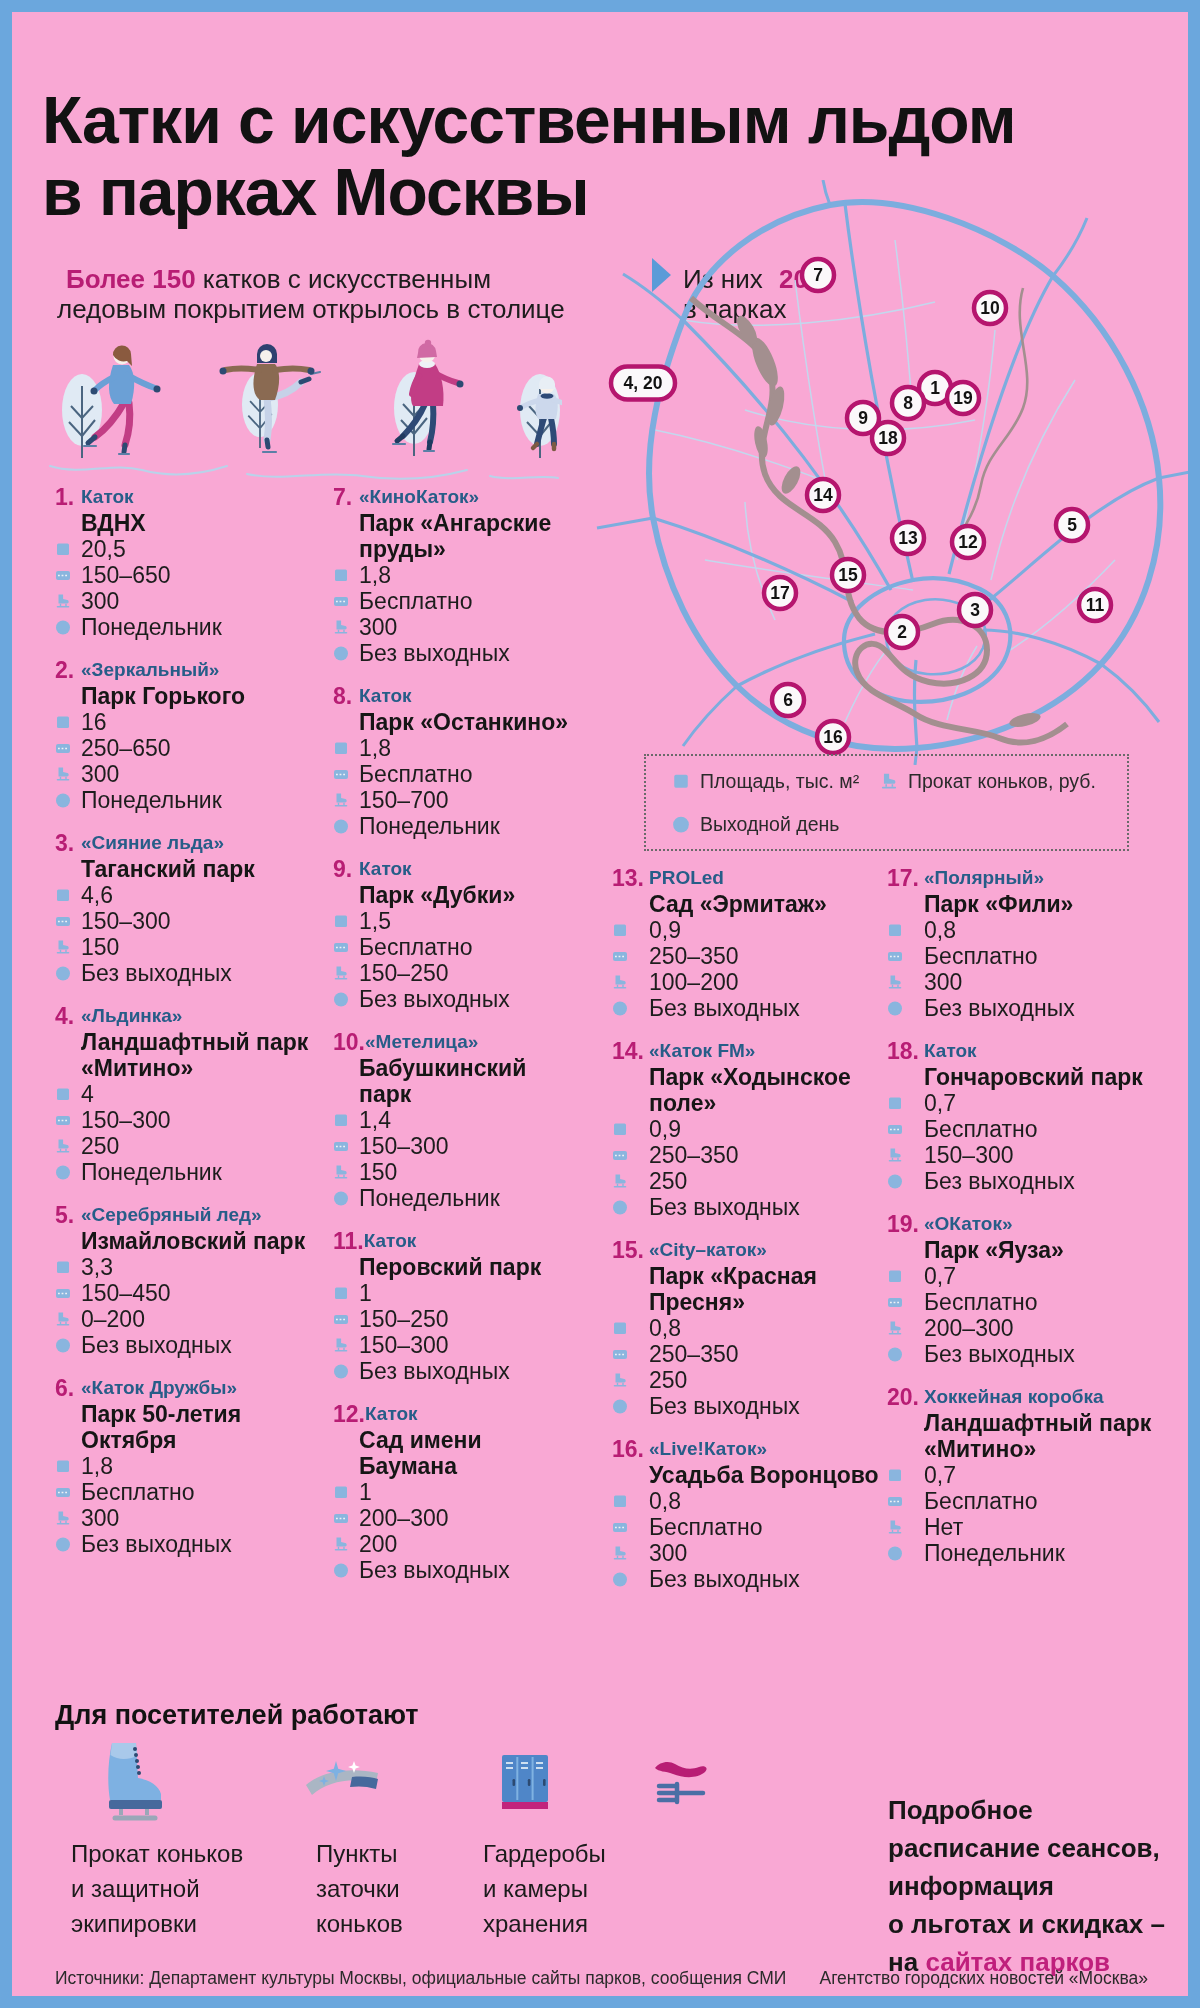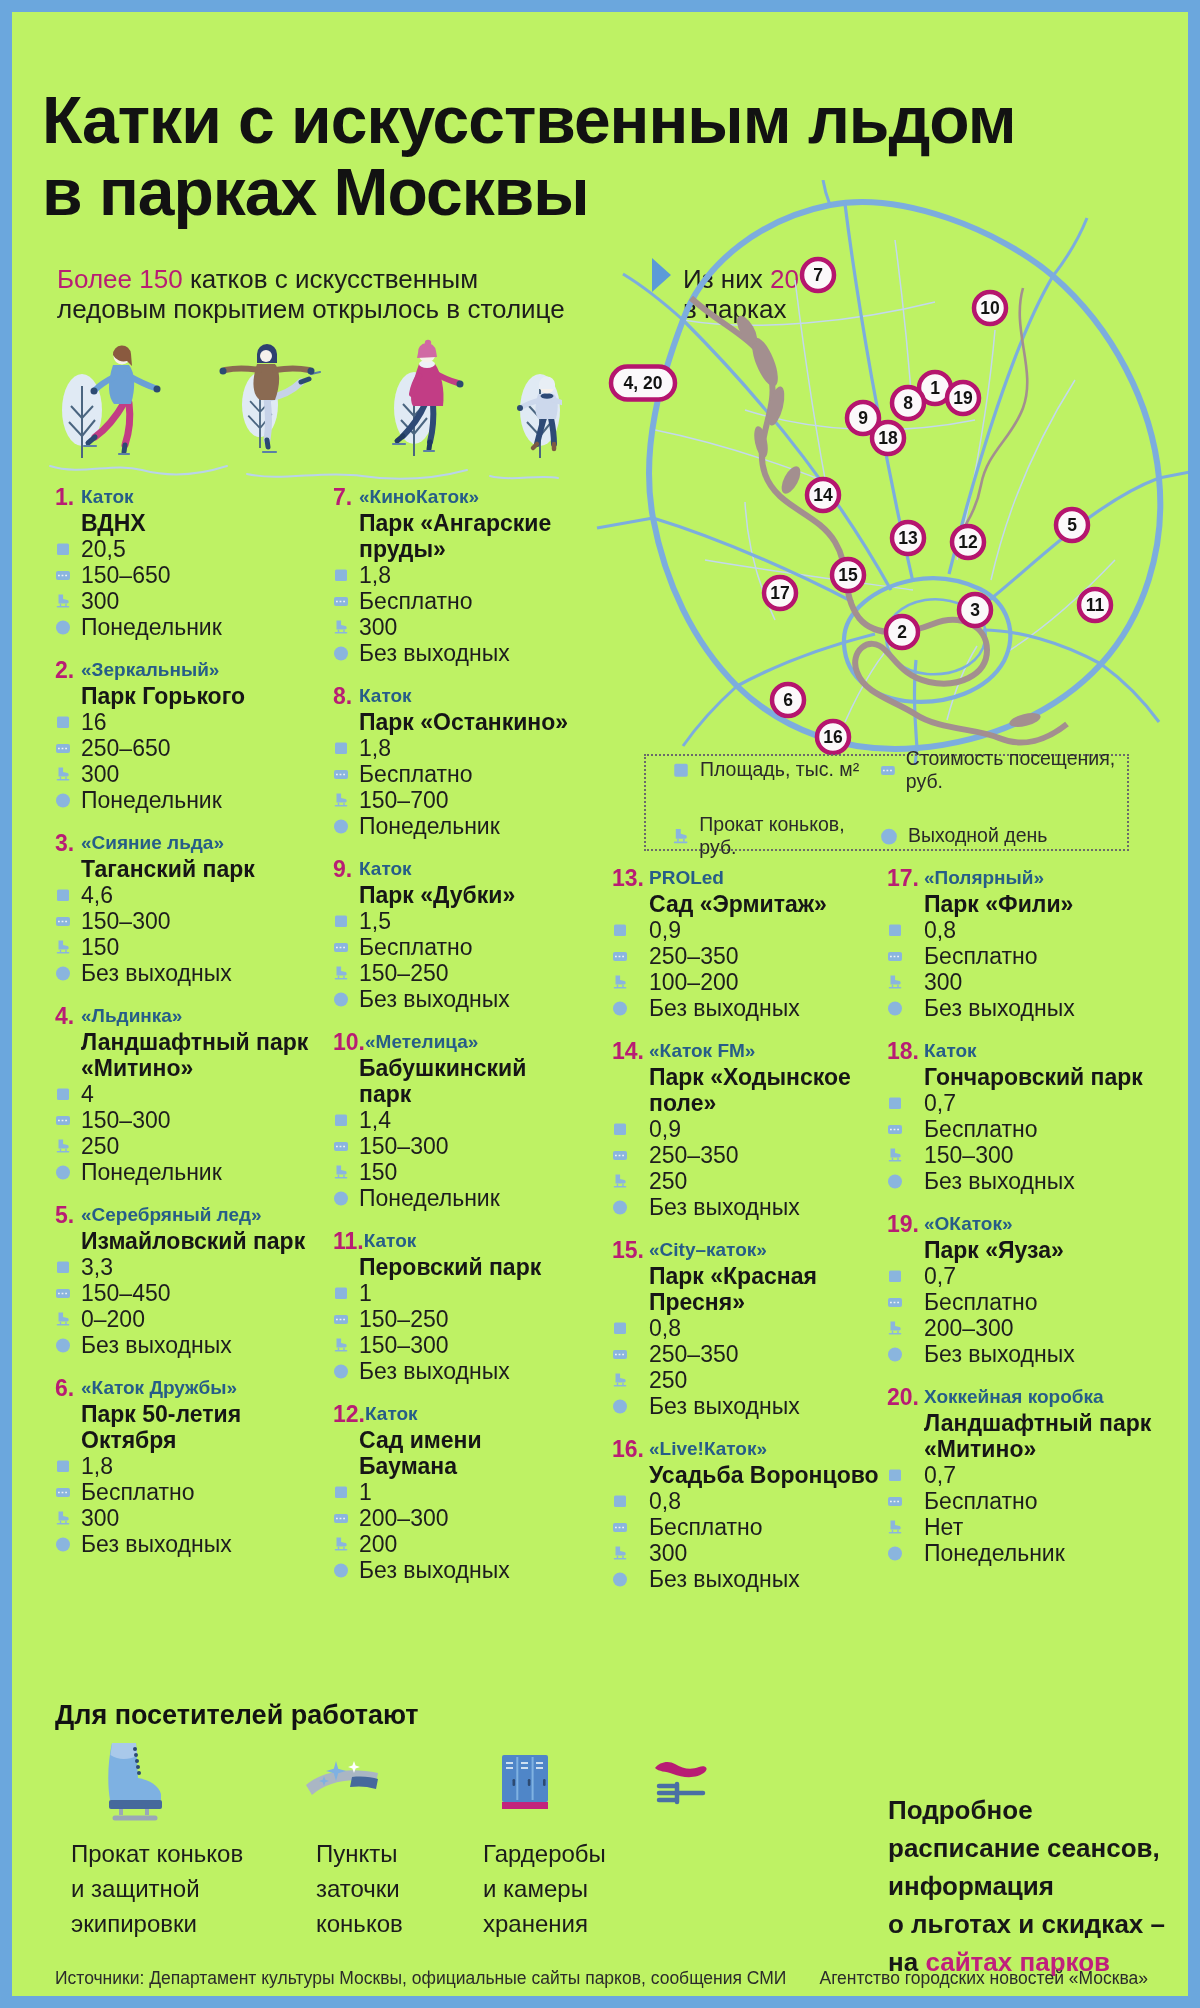--- a/index.html
+++ b/index.html
@@ -1,24 +1,24 @@
 <!DOCTYPE html>
 <html><head>
 <meta charset="utf-8">
 <style>
   html,body{margin:0;padding:0;background:#dfe6ec;}
-  .page{position:relative;width:1200px;height:2008px;background:#bef264;overflow:hidden;
+  .page{position:relative;width:1200px;height:2008px;background:#f9a8d4;overflow:hidden;
         font-family:"Liberation Sans",sans-serif;color:#1d1d1d;}
   .frame{position:absolute;inset:0;border:12px solid #6ba7dd;pointer-events:none;z-index:60;}
   .abs{position:absolute;}
   .title{left:42px;top:40px;font-size:66px;line-height:72px;font-weight:bold;color:#121212;
          letter-spacing:-1px;white-space:pre-line;width:1110px;}
   .intro-left{left:57px;top:238px;font-size:26px;line-height:30px;white-space:pre-line;}
   .intro-right{left:683px;top:238px;font-size:26px;line-height:30px;white-space:pre-line;}
-  .hl{color:#b81d74;font-weight:normal;}
+  .hl{color:#b81d74;font-weight:bold;margin-left:9px;}
   .intro-arrow{left:652px;top:258px;width:0;height:0;border-left:19px solid #5b9bd8;
                border-top:17px solid transparent;border-bottom:17px solid transparent;}
   .skaters{left:42px;top:306px;}
   .map-svg{left:595px;top:180px;}
   .marker circle,.marker rect{fill:#fbf8fa;stroke:#b5156e;stroke-width:4.5;}
   .marker text{font-family:"Liberation Sans",sans-serif;font-size:17.5px;font-weight:bold;
                fill:#121212;text-anchor:middle;}
   .legend{left:644px;top:754px;width:485px;height:97px;border:2px dotted #6a6a6a;
           box-sizing:border-box;display:grid;grid-template-columns:208px 1fr;
           align-content:center;row-gap:20px;padding-left:26px;}
@@ -265,27 +265,20 @@
 
   <div class="abs legend">
     <div class="lg-item">
       <svg class="ic" width="18" height="18" viewBox="0 0 16 16">
           <rect x="2" y="2.5" width="12" height="11.5" rx="1.5" fill="#8ab5de"></rect>
         </svg>
       <span>Площадь, тыс. м²</span>
     </div>
     <div class="lg-item">
       <svg class="ic" width="18" height="18" viewBox="0 0 16 16">
-          <rect x="1" y="4" width="14" height="9" rx="2" fill="#8ab5de"></rect>
-          <line x1="3" y1="8.5" x2="13" y2="8.5" stroke="#eef2f6" stroke-width="1.6" stroke-dasharray="1.8 1.8"></line>
-        </svg>
-      <span>Стоимость посещения, руб.</span>
-    </div>
-    <div class="lg-item">
-      <svg class="ic" width="18" height="18" viewBox="0 0 16 16">
           <path d="M3.5 1.5h4.6v4.4l4.3 1.2c1.8.5 1.7 3.4-.2 3.4H3.5z" fill="#8ab5de"></path>
           <path d="M5.5 10.8v2.4M11 10.8v2.4" stroke="#8ab5de" stroke-width="1.4"></path>
           <path d="M2.5 13.8h11" stroke="#8ab5de" stroke-width="1.6" stroke-linecap="round"></path>
         </svg>
       <span>Прокат коньков, руб.</span>
     </div>
     <div class="lg-item">
       <svg class="ic" width="18" height="18" viewBox="0 0 16 16">
           <circle cx="8" cy="8.5" r="7" fill="#8ab5de"></circle>
         </svg>

